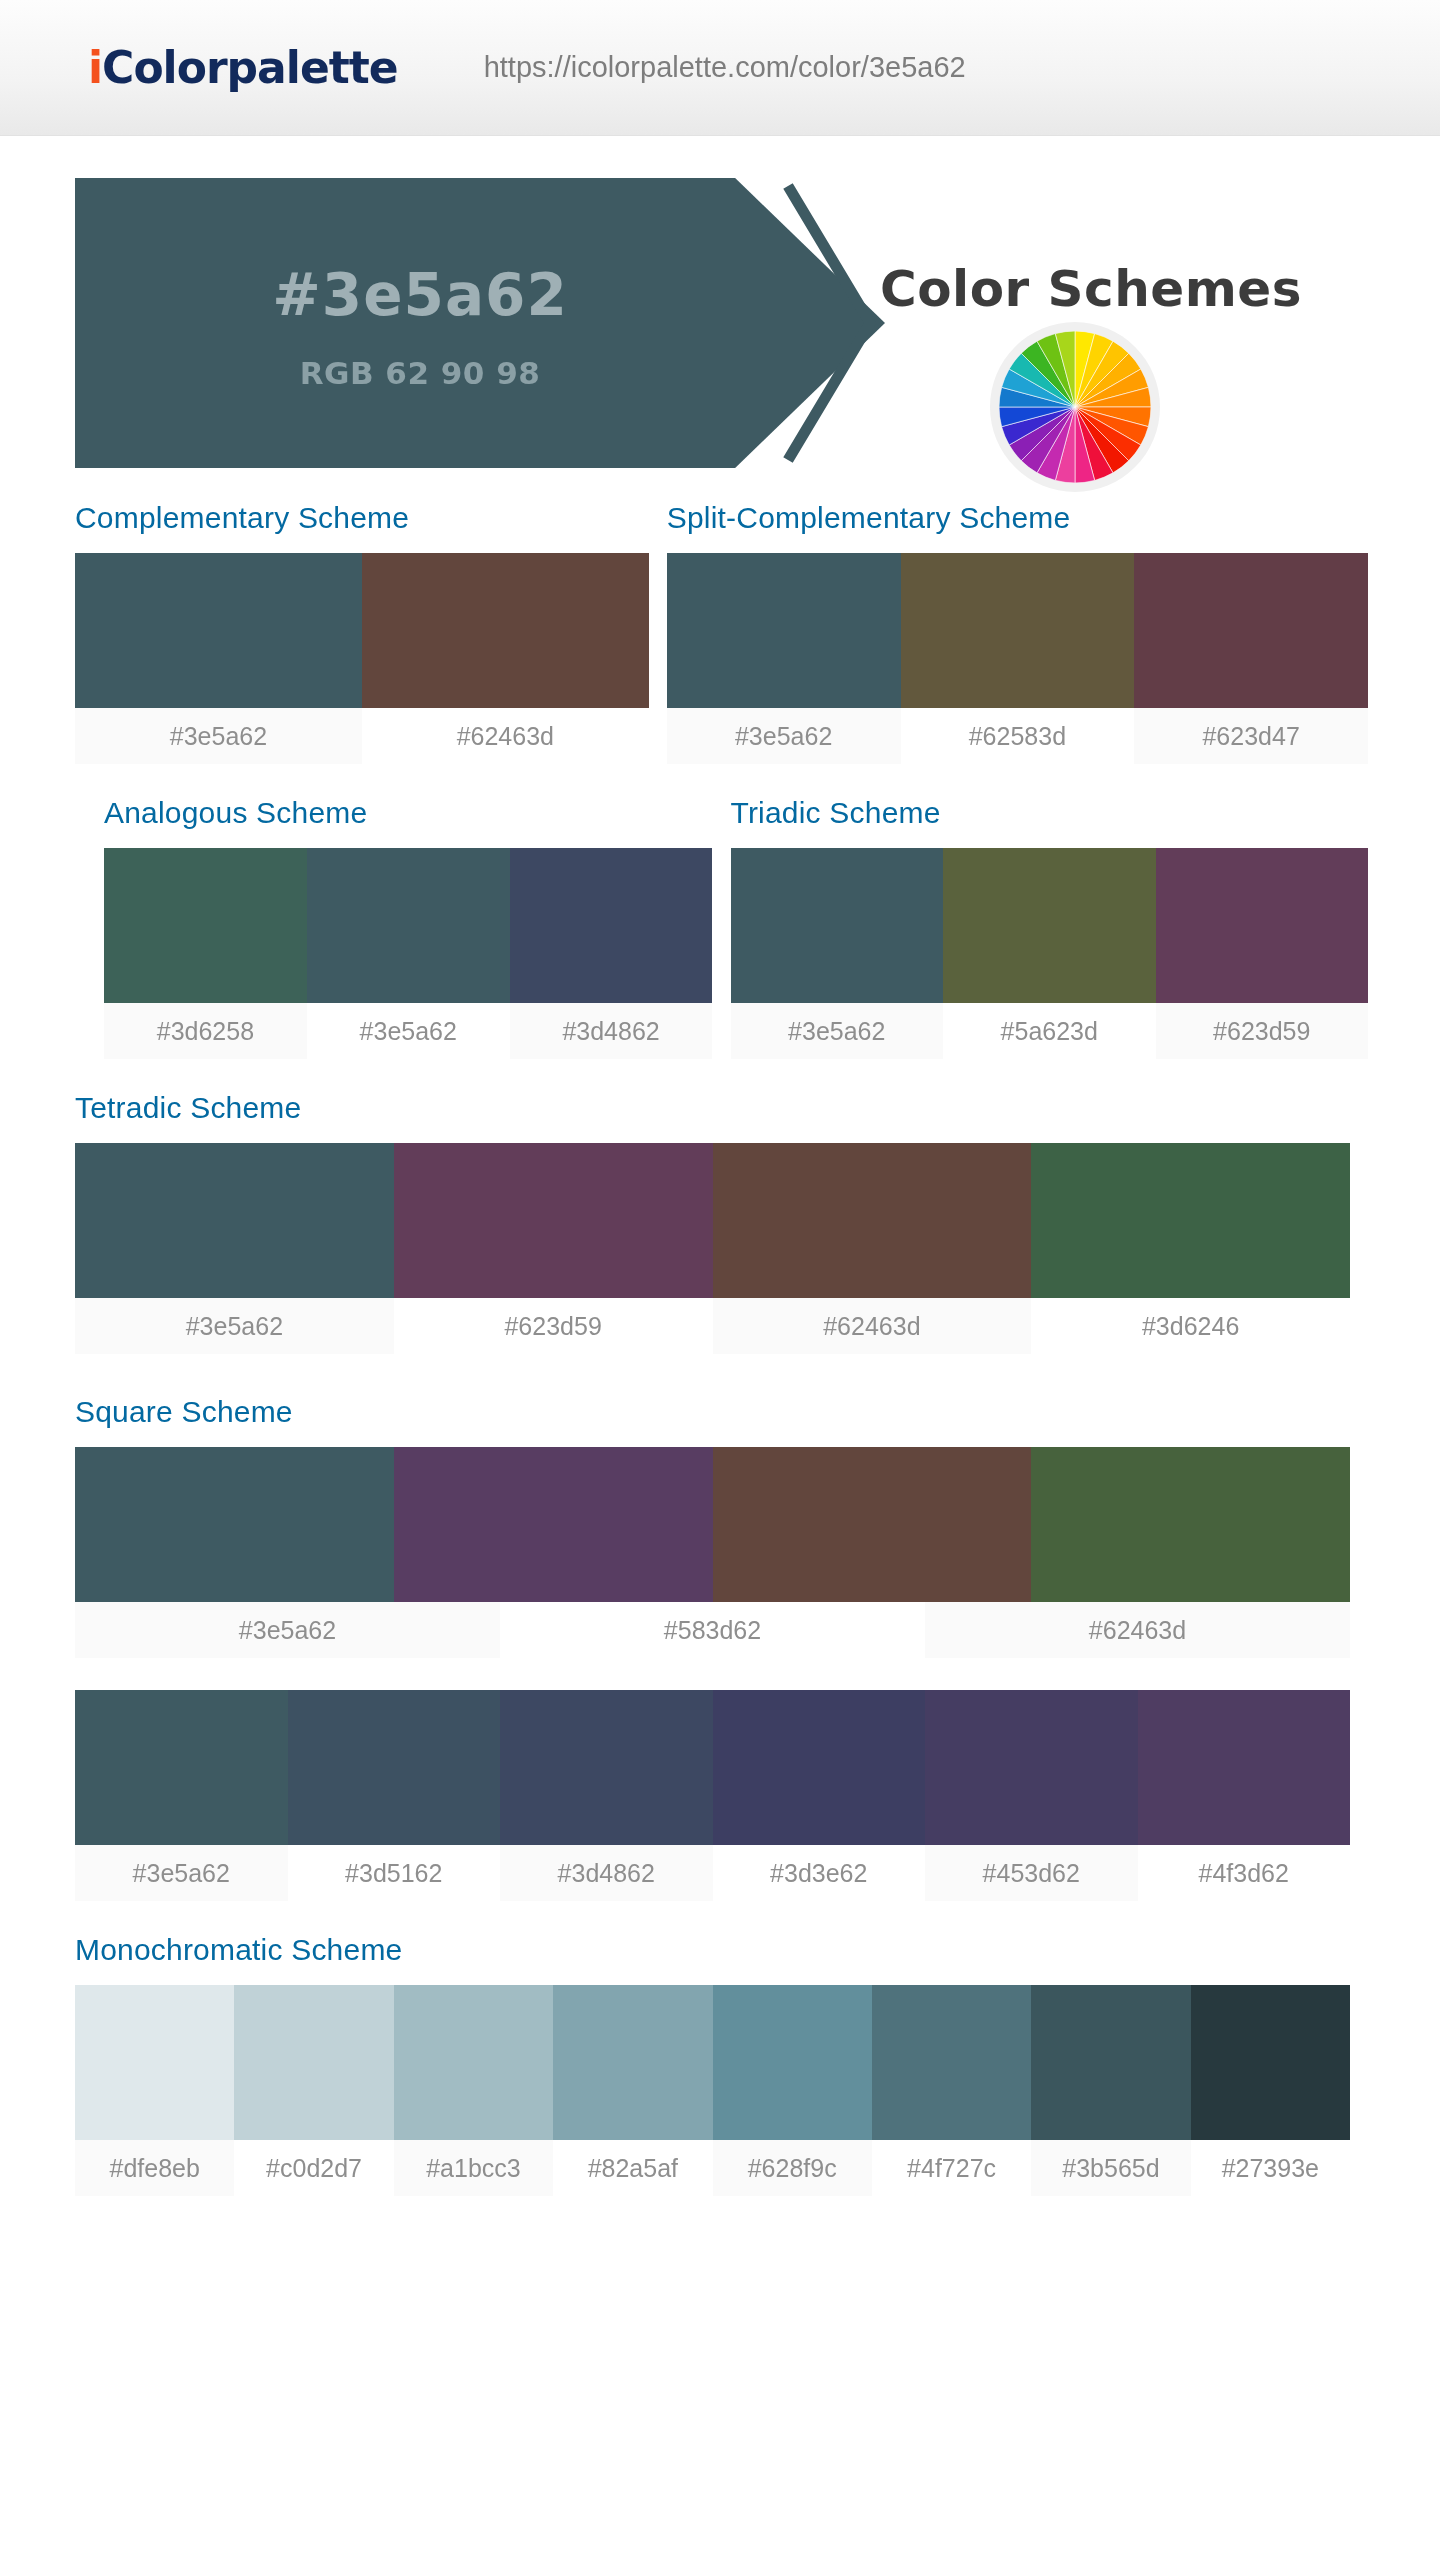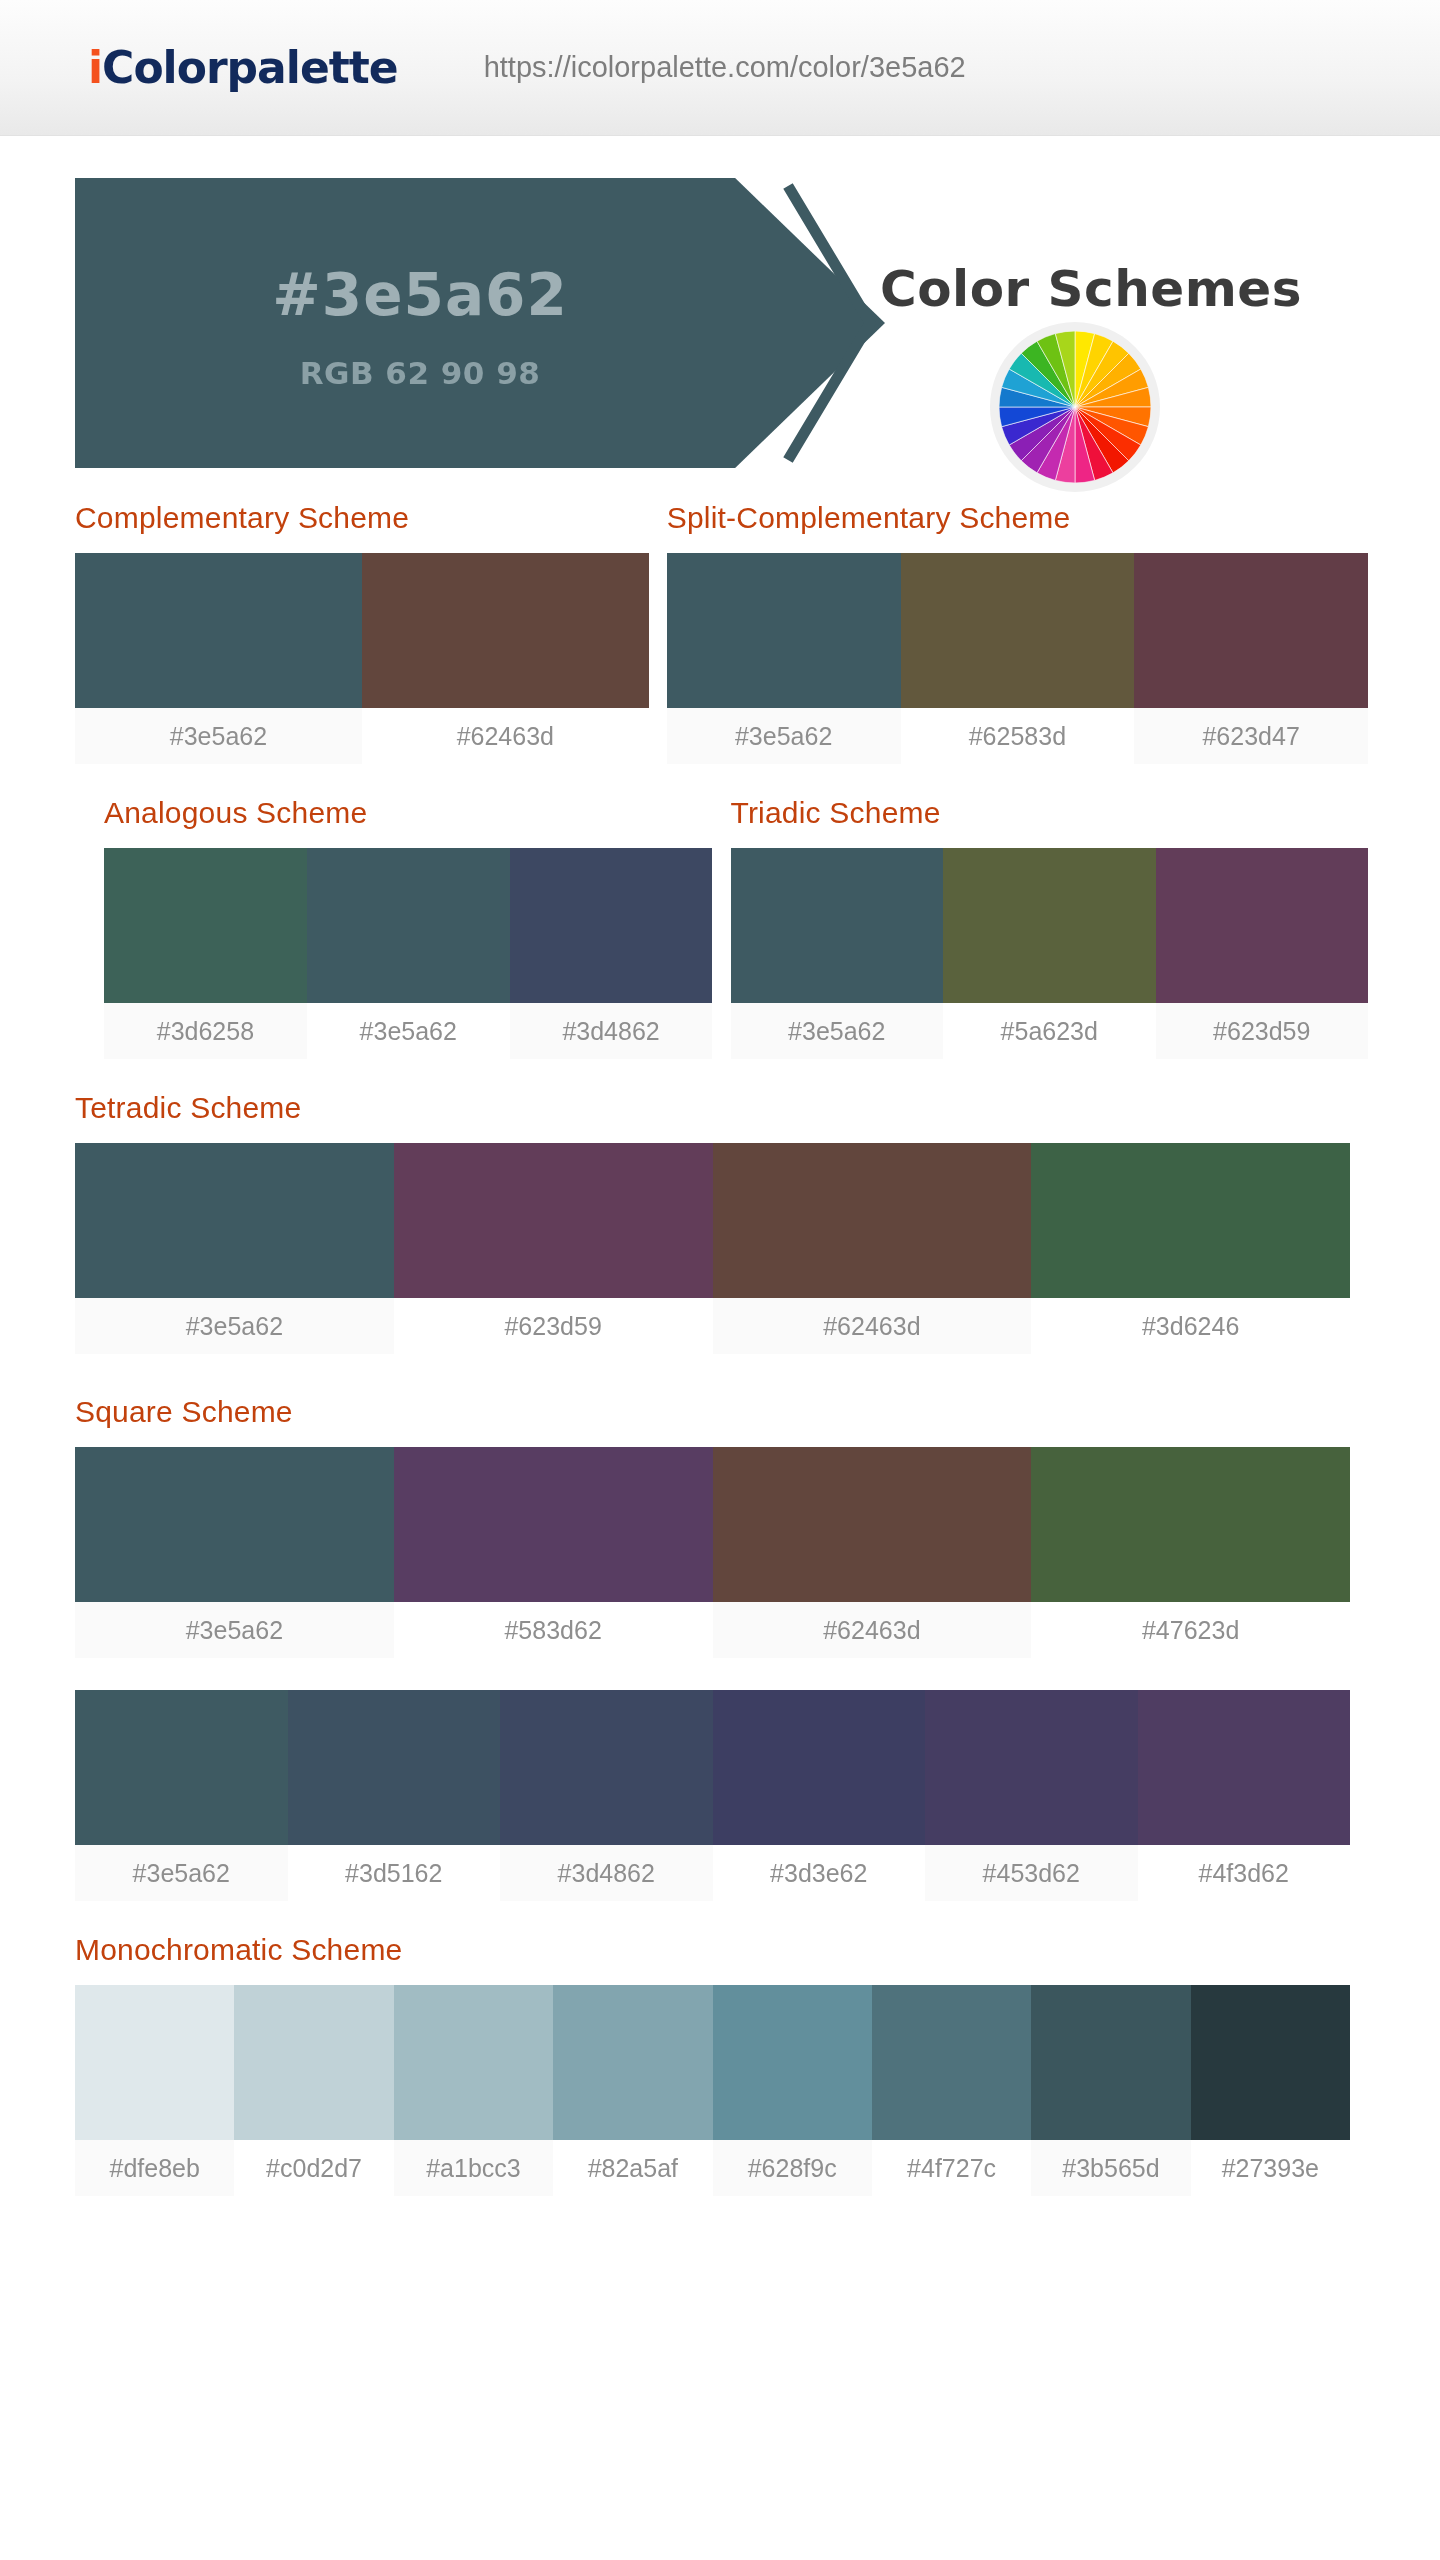--- a/index.html
+++ b/index.html
@@ -118,21 +118,21 @@
   .scheme-row {
     display: flex;
     gap: 18px;
     margin-bottom: 32px;
   }
   .scheme-block { display: flex; flex-direction: column; }
   .scheme-title {
     font-family: "Liberation Sans", sans-serif;
     font-size: 30px;
     font-weight: 300;
-    color: #c2410c;
+    color: #0369a1;
     letter-spacing: 0.2px;
     padding-bottom: 18px;
     white-space: nowrap;
   }
   .swatch-strip { display: flex; width: 100%; }
   .swatch { height: 155px; flex: 1 1 0; }
   .label-strip { display: flex; width: 100%; }
   .swatch-label {
     flex: 1 1 0;
     height: 56px;
@@ -280,21 +280,20 @@
         <div class="swatch-strip">
           <div class="swatch" style="background: rgb(62, 90, 98);"></div>
           <div class="swatch" style="background: rgb(88, 61, 98);"></div>
           <div class="swatch" style="background: rgb(98, 70, 61);"></div>
           <div class="swatch" style="background: rgb(71, 98, 61);"></div>
         </div>
         <div class="label-strip">
           <div class="swatch-label alt">#3e5a62</div>
           <div class="swatch-label">#583d62</div>
           <div class="swatch-label alt">#62463d</div>
-          <div class="swatch-label">#47623d</div>
         </div>
       </div>
     </div>
     <div class="scheme-row">
       <div class="scheme-block" style="flex: 0 0 100%;">
         <div class="swatch-strip">
           <div class="swatch" style="background: rgb(62, 90, 98);"></div>
           <div class="swatch" style="background: rgb(61, 81, 98);"></div>
           <div class="swatch" style="background: rgb(61, 72, 98);"></div>
           <div class="swatch" style="background: rgb(61, 62, 98);"></div>

